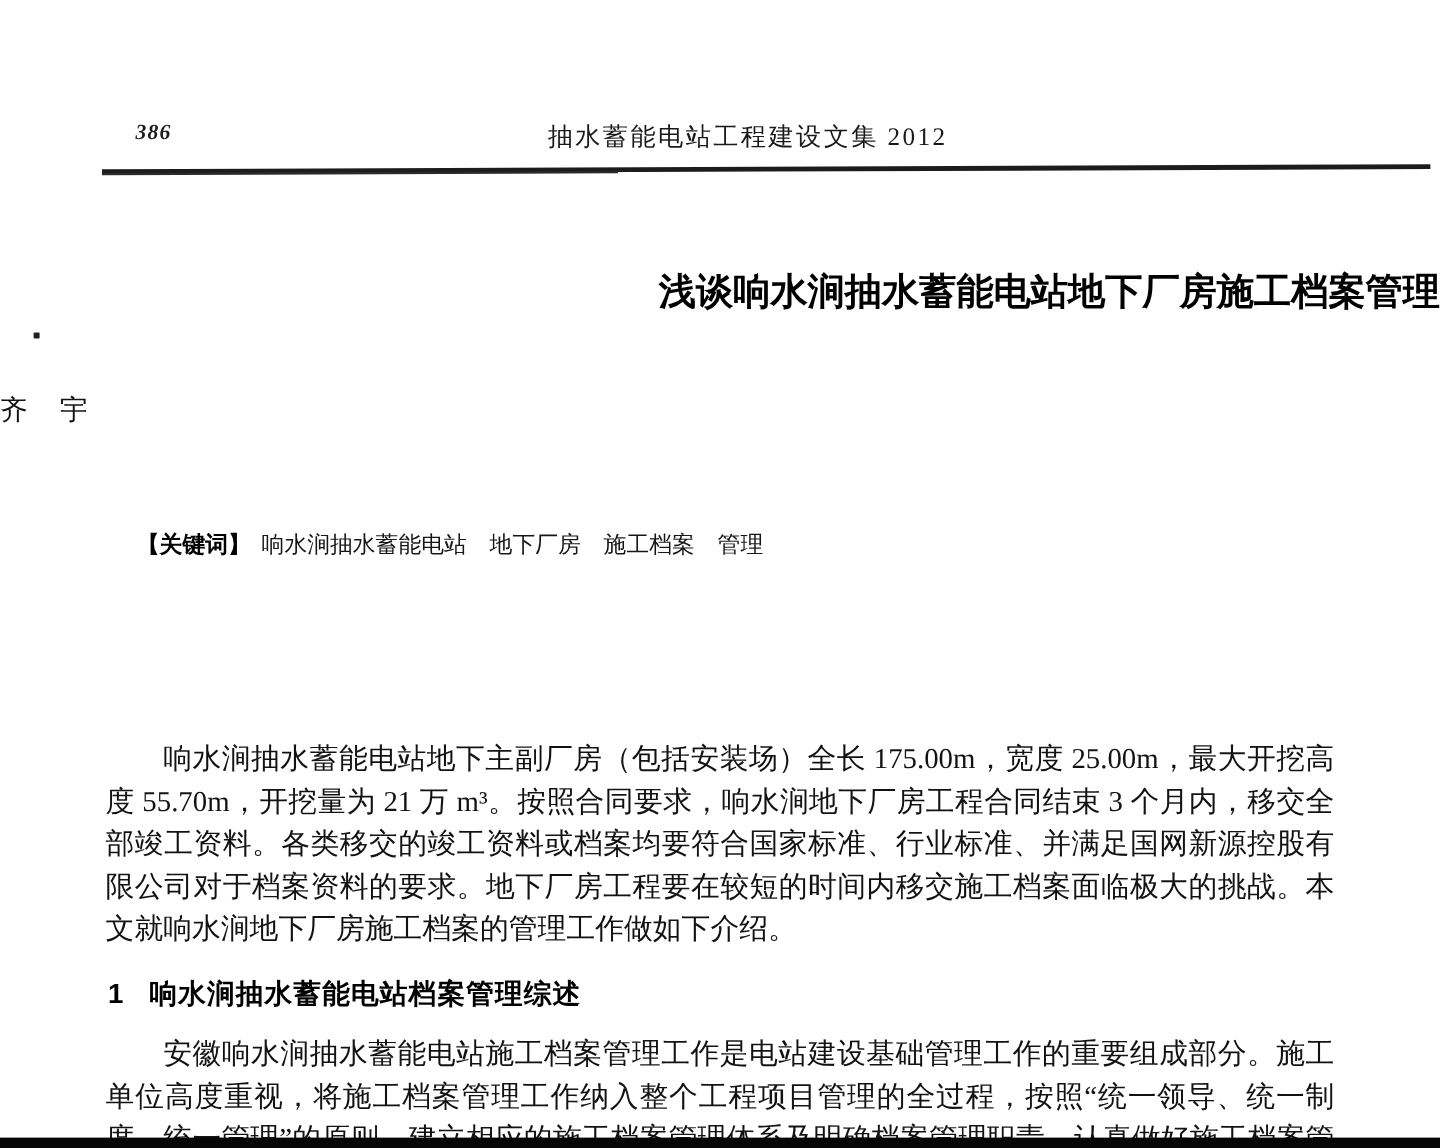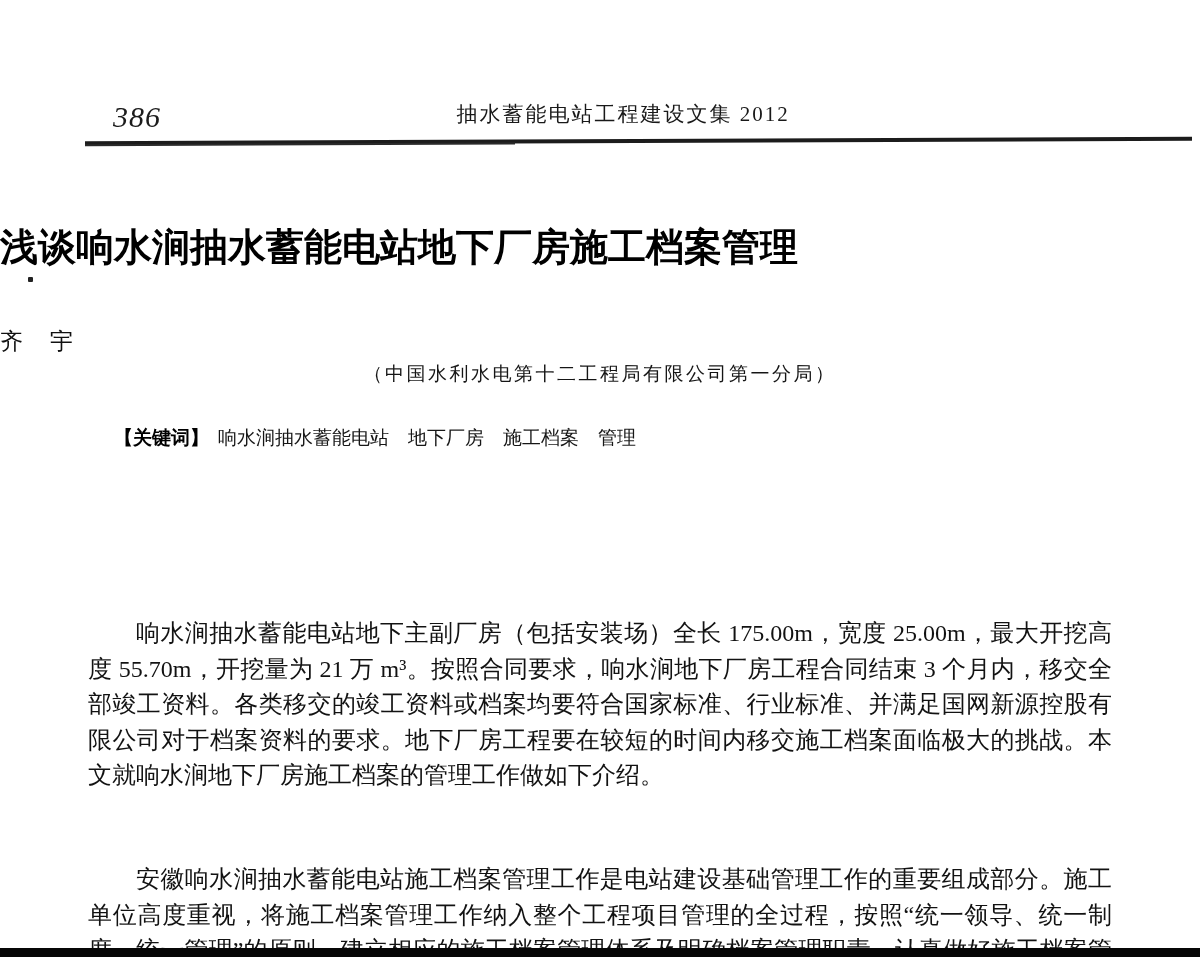--- a/index.html
+++ b/index.html
@@ -10,21 +10,21 @@
     color: #141414;
     position: relative;
     overflow: hidden;
   }
   .page { position: absolute; inset: 0; }
 
   
   .running-head { position: absolute; top: 100px; left: 0; right: 0; height: 30px; }
   .pageno {
     position: absolute; left: 113px; top: 0;
-    font-style: italic; font-size: 30px; font-weight: 400;
+    font-style: italic; font-size: 18px; font-weight: 700;
     letter-spacing: 1px; color: #1c1c1c;
   }
   .running-title {
     text-align: center; font-size: 21px; letter-spacing: 2px; color: #191919;
     padding-right: 0;
     margin-left: 46px;
   }
   .rule {
     position: absolute; top: 139px; left: 85px; width: 1107px; height: 4px;
     background: #1c1c1c; transform: rotate(-0.22deg);
@@ -34,43 +34,43 @@
     background: #2a2a2a;
   }
 
   .speck {
     position: absolute; left: 28px; top: 277px; width: 5px; height: 5px;
     background: #222; border-radius: 1px;
   }
 
   .title {
     position: absolute; top: 222px; left: 0; right: 0;
-    text-align: left;
+    text-align: right;
     font-family: "Liberation Sans", "DejaVu Sans", sans-serif;
-    font-weight: 700; font-size: 38px; color: #000;
+    font-weight: 700; font-size: 31px; color: #000;
     letter-spacing: 0px;
   }
   .author {
     position: absolute; top: 326px; left: 0; right: 0;
     text-align: left; font-size: 23px; color: #111; letter-spacing: 2px;
   }
   .affiliation {
     position: absolute; top: 361px; left: 0; right: 0;
     text-align: center; font-size: 19px; color: #151515; letter-spacing: 2.5px;
   }
 
   .abstract {
     position: absolute; top: 421px; left: 114px; width: 966px;
     font-size: 19px; line-height: 34px; text-align: justify; color: #161616;
   }
   .abstract .label {
     font-family: "Liberation Sans", "DejaVu Sans", sans-serif;
     font-weight: 700; color: #000; margin-right: 9px;
   }
-  .kw-p { margin-top: 0; }
+  .kw-p { margin-top: 17px; }
 
   .body-p {
     position: absolute; left: 88px; width: 1024px;
     font-size: 24px; line-height: 35.5px; text-align: justify;
     text-indent: 2em; color: #121212;
   }
   .p1 { top: 616px; }
   .p2 { top: 862px; }
 
   .section {
@@ -96,26 +96,28 @@
   </header>
 
   <div class="rule"></div>
 
   <div class="speck"></div>
 
   <h1 class="title">浅谈响水涧抽水蓄能电站地下厂房施工档案管理</h1>
 
   <div class="author">齐　宇</div>
 
-  <div class="affiliation">（中国水利水电第十二工程局有限公司第一分局）</div>
 
   <div class="abstract">
     <p class="kw-p"><span class="label">【关键词】</span><span>响水涧抽水蓄能电站　地下厂房　施工档案　管理</span></p>
   </div>
 
   <p class="body-p p1">响水涧抽水蓄能电站地下主副厂房（包括安装场）全长 175.00m，宽度 25.00m，最大开挖高度 55.70m，开挖量为 21 万 m³。按照合同要求，响水涧地下厂房工程合同结束 3 个月内，移交全部竣工资料。各类移交的竣工资料或档案均要符合国家标准、行业标准、并满足国网新源控股有限公司对于档案资料的要求。地下厂房工程要在较短的时间内移交施工档案面临极大的挑战。本文就响水涧地下厂房施工档案的管理工作做如下介绍。</p>
 
+  <h2 class="section">
+    <span>1</span><span class="sec-title">响水涧抽水蓄能电站档案管理综述</span>
+  </h2>
 
   <p class="body-p p2">安徽响水涧抽水蓄能电站施工档案管理工作是电站建设基础管理工作的重要组成部分。施工单位高度重视，将施工档案管理工作纳入整个工程项目管理的全过程，按照“统一领导、统一制度、统一管理”的原则，建立相应的施工档案管理体系及明确档案管理职责，认真做好施工档案管理工作。</p>
 
   <div class="bottom-band"></div>
 
 </div>
 
 </body></html>

